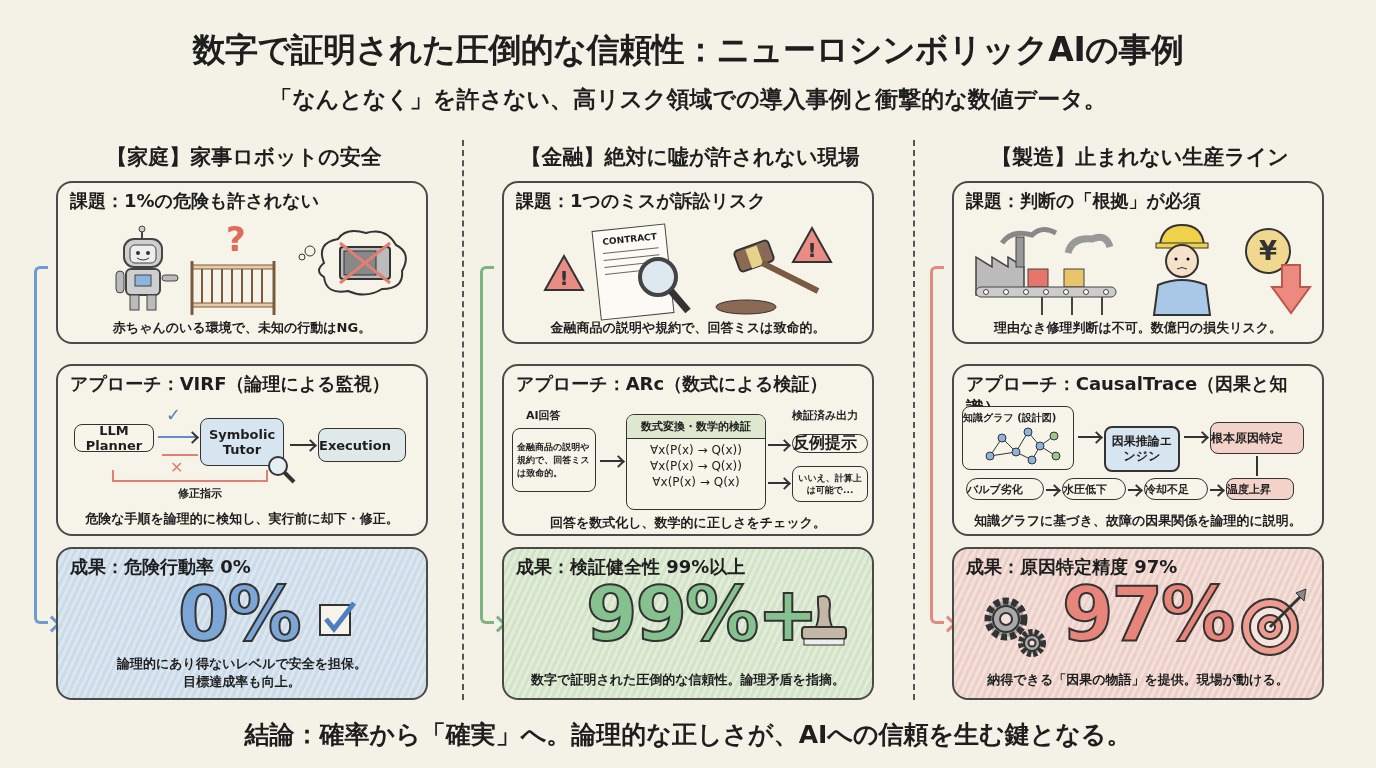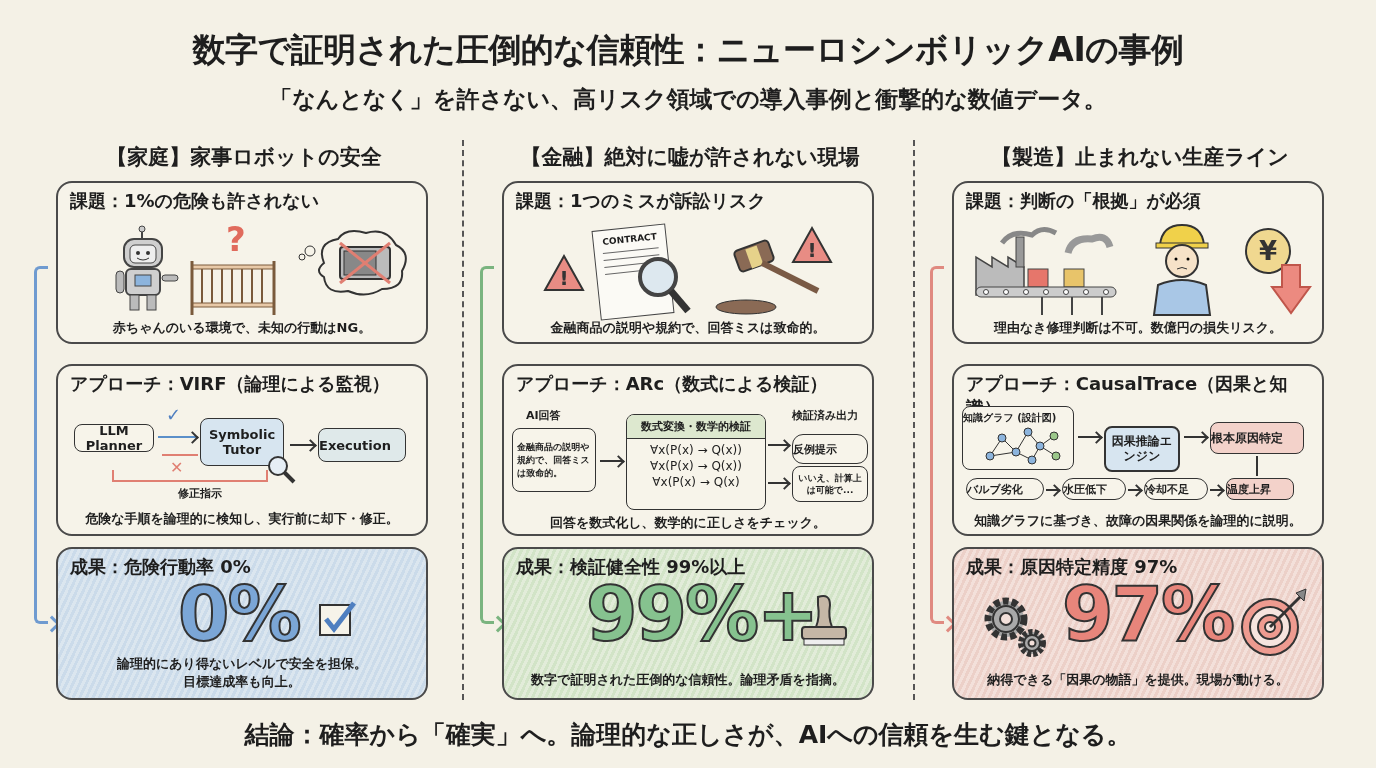--- a/index.html
+++ b/index.html
@@ -207,21 +207,21 @@
     <div class="box small" style="left:8px;top:62px;width:84px;height:64px;padding:4px;text-align:left;line-height:13px;font-size:9px;">金融商品の説明や規約で、回答ミスは致命的。</div>
     <div class="arrow-line" style="left:96px;top:94px;width:22px;"></div>
     <div class="box" style="left:122px;top:40px;width:140px;height:96px;flex-direction:column;justify-content:flex-start;background:#f7f4ea;margin-top:8px;">
       <div style="width:100%;background:#dde8cf;border-bottom:1.5px solid #333;border-radius:7px 7px 0 0;font-size:11px;padding:4px 0;">数式変換・数学的検証</div>
       <div style="font-size:12px;font-weight:normal;margin-top:4px;">∀x(P(x) → Q(x))</div>
       <div style="font-size:12px;font-weight:normal;margin-top:2px;">∀x(P(x) → Q(x))</div>
       <div style="font-size:12px;font-weight:normal;margin-top:2px;">∀x(P(x) → Q(x)</div>
     </div>
     <div style="position:absolute;left:288px;top:42px;font-size:11px;font-weight:bold;">検証済み出力</div>
     <div class="arrow-line" style="left:264px;top:78px;width:20px;"></div>
-    <div class="box small" style="left:288px;top:68px;width:76px;height:30px;border-radius:11px;font-size:11px;font-family:Liberation Serif, serif;">反例提示</div>
+    <div class="box small" style="left:288px;top:68px;width:76px;height:19px;border-radius:11px;font-size:16px;font-family:Liberation Serif, serif;">反例提示</div>
     <div class="arrow-line" style="left:264px;top:116px;width:20px;"></div>
     <div class="box small" style="left:288px;top:100px;width:76px;height:36px;font-size:9px;line-height:12px;padding:2px;">いいえ、計算上は可能で...</div>
     <div class="card-caption" style="top:148px;">回答を数式化し、数学的に正しさをチェック。</div>
   </div>
 
   <div class="card c3 result-green">
     <div class="card-head">成果：検証健全性 99%以上</div>
     <div class="big-num" style="left:82px;top:22px;color:#86c28f;">99%+</div>
     <svg style="left:292px;top:44px" width="56" height="60" viewBox="0 0 56 60">
         <path d="M22 4 Q34 0 34 12 Q32 24 36 34 L20 34 Q24 24 22 12 Z" fill="#c5b7a6" stroke="#333" stroke-width="2"></path>

